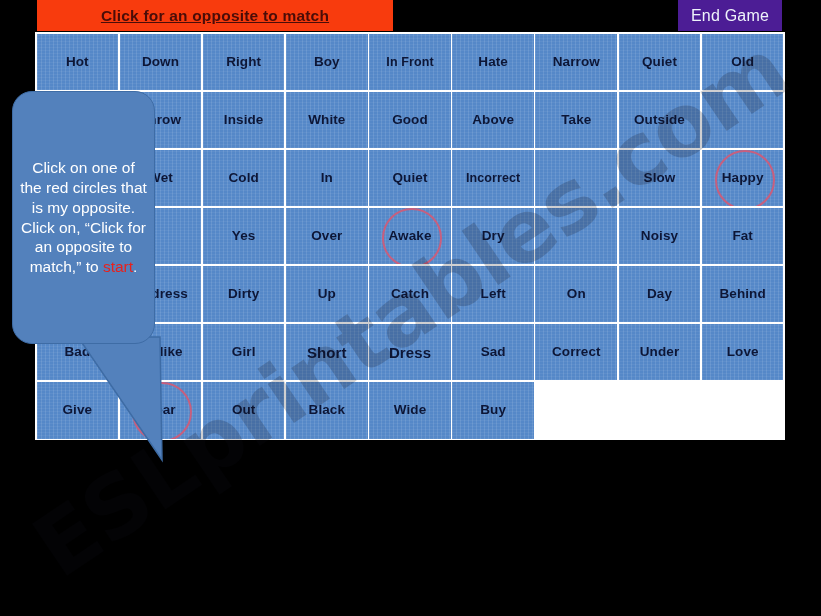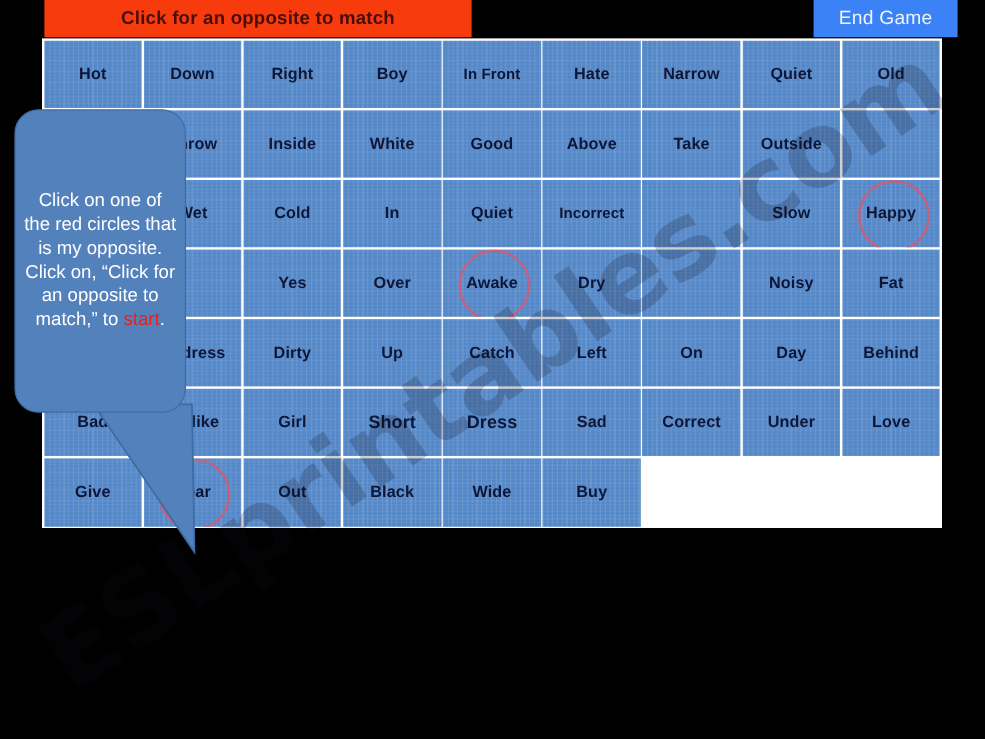--- a/index.html
+++ b/index.html
@@ -71,28 +71,29 @@
     background:#f83b0d;
     display:flex;align-items:center;justify-content:center;
     z-index:6;
   }
   #banner .txt{
     color:#4a0d08;
     font-weight:bold;
     font-size:15.5px;
     letter-spacing:.2px;
     white-space:nowrap;
+    text-decoration:underline;
   }
 
   
   #endgame{
     position:absolute;
     left:678px;top:0px;
-    width:120px;height:31px;
-    background:#3b82f6;
+    width:104px;height:31px;
+    background:#4c1d95;
     display:flex;align-items:center;justify-content:center;
     z-index:7;
   }
   #endgame .txt{
     color:#eef3fa;
     font-size:16px;
     letter-spacing:.2px;
     white-space:nowrap;
   }
 

